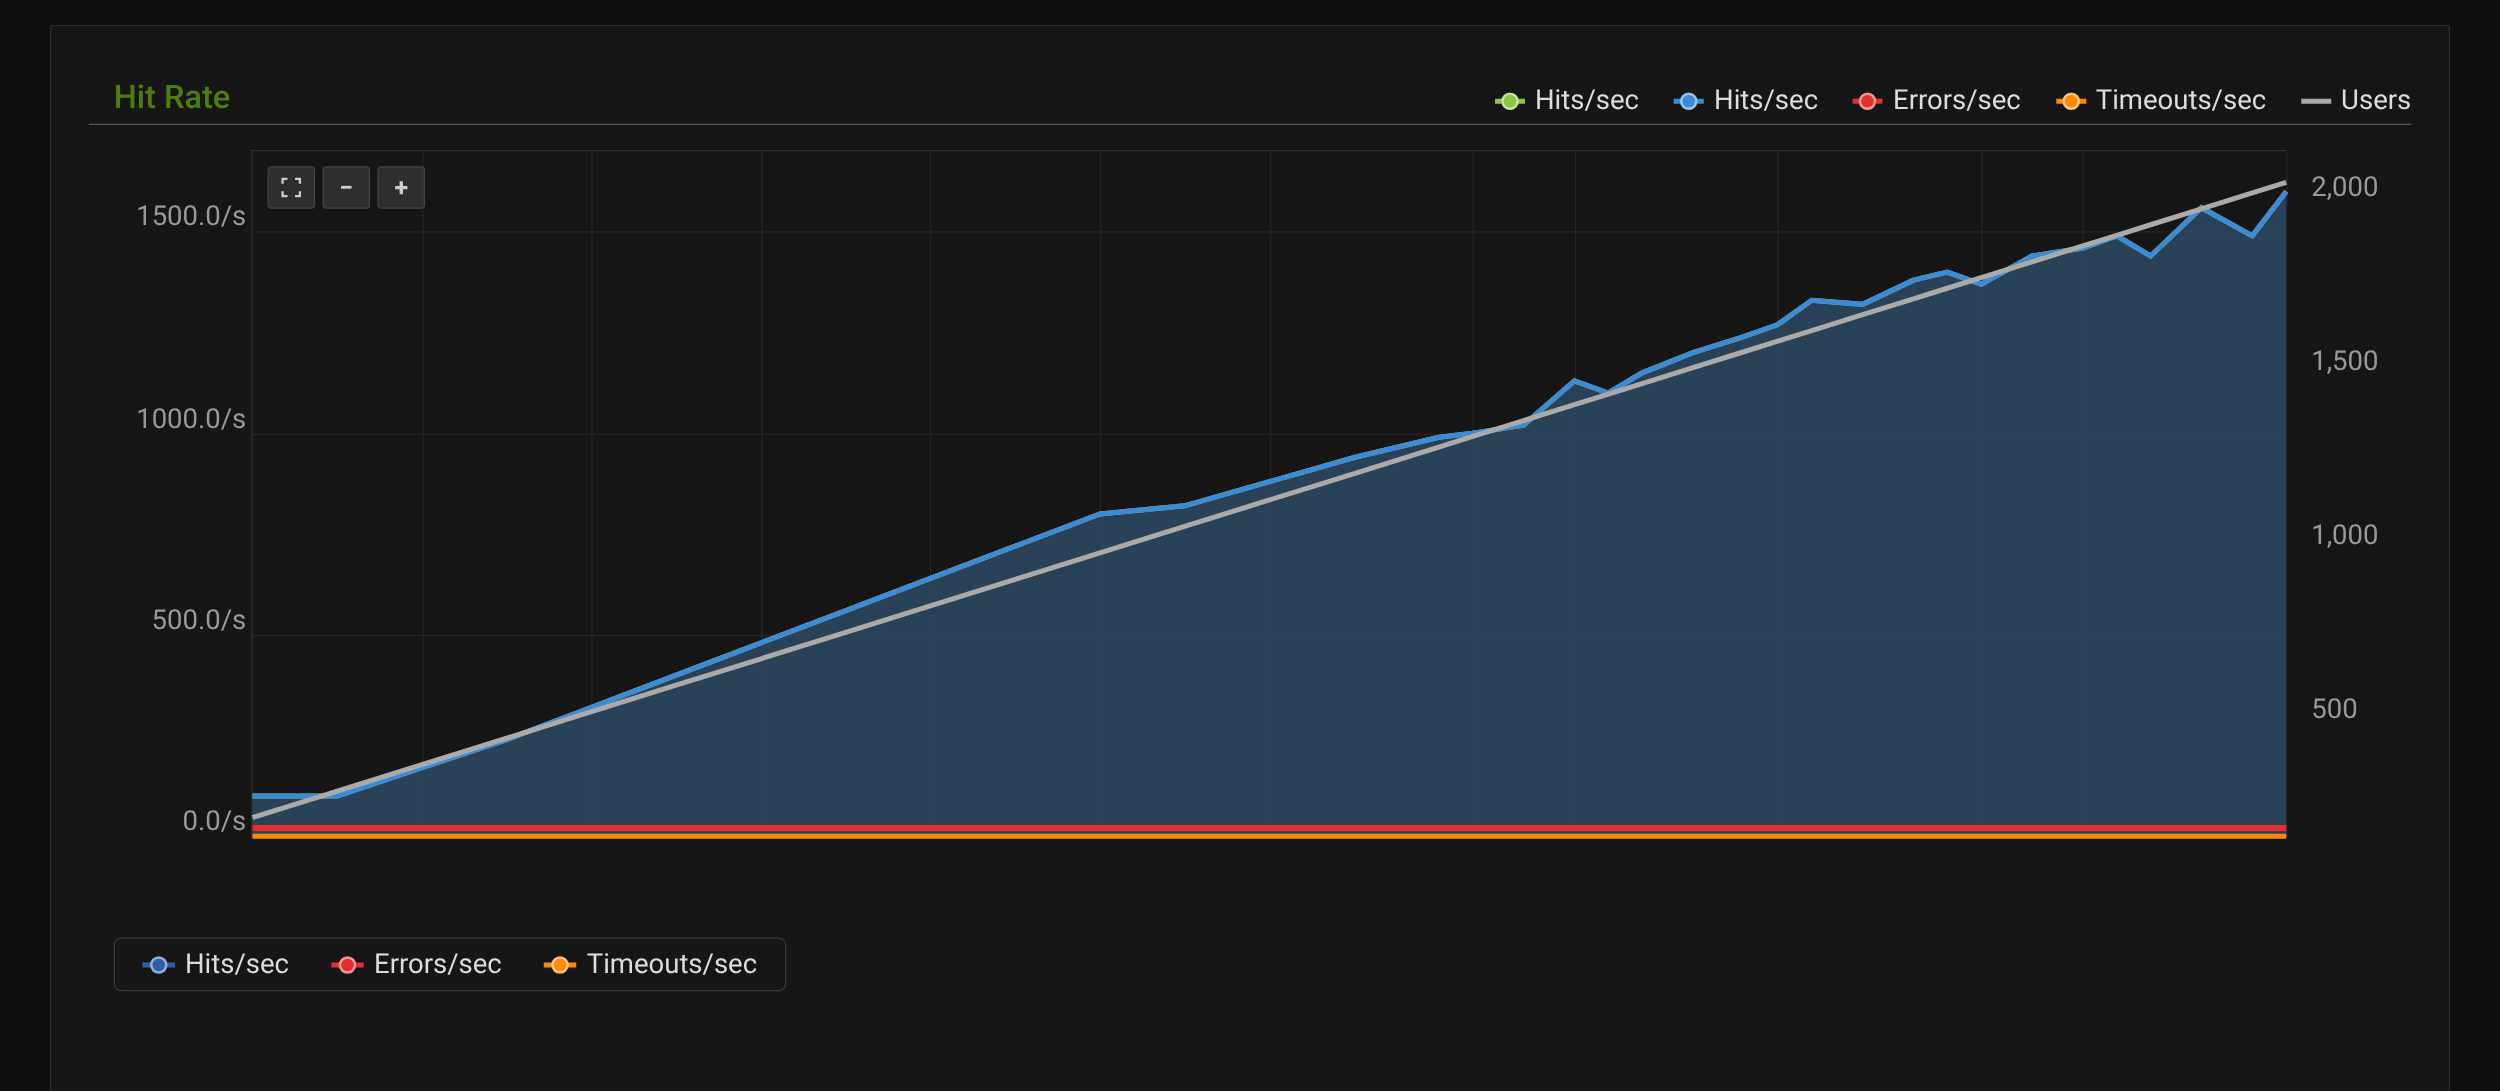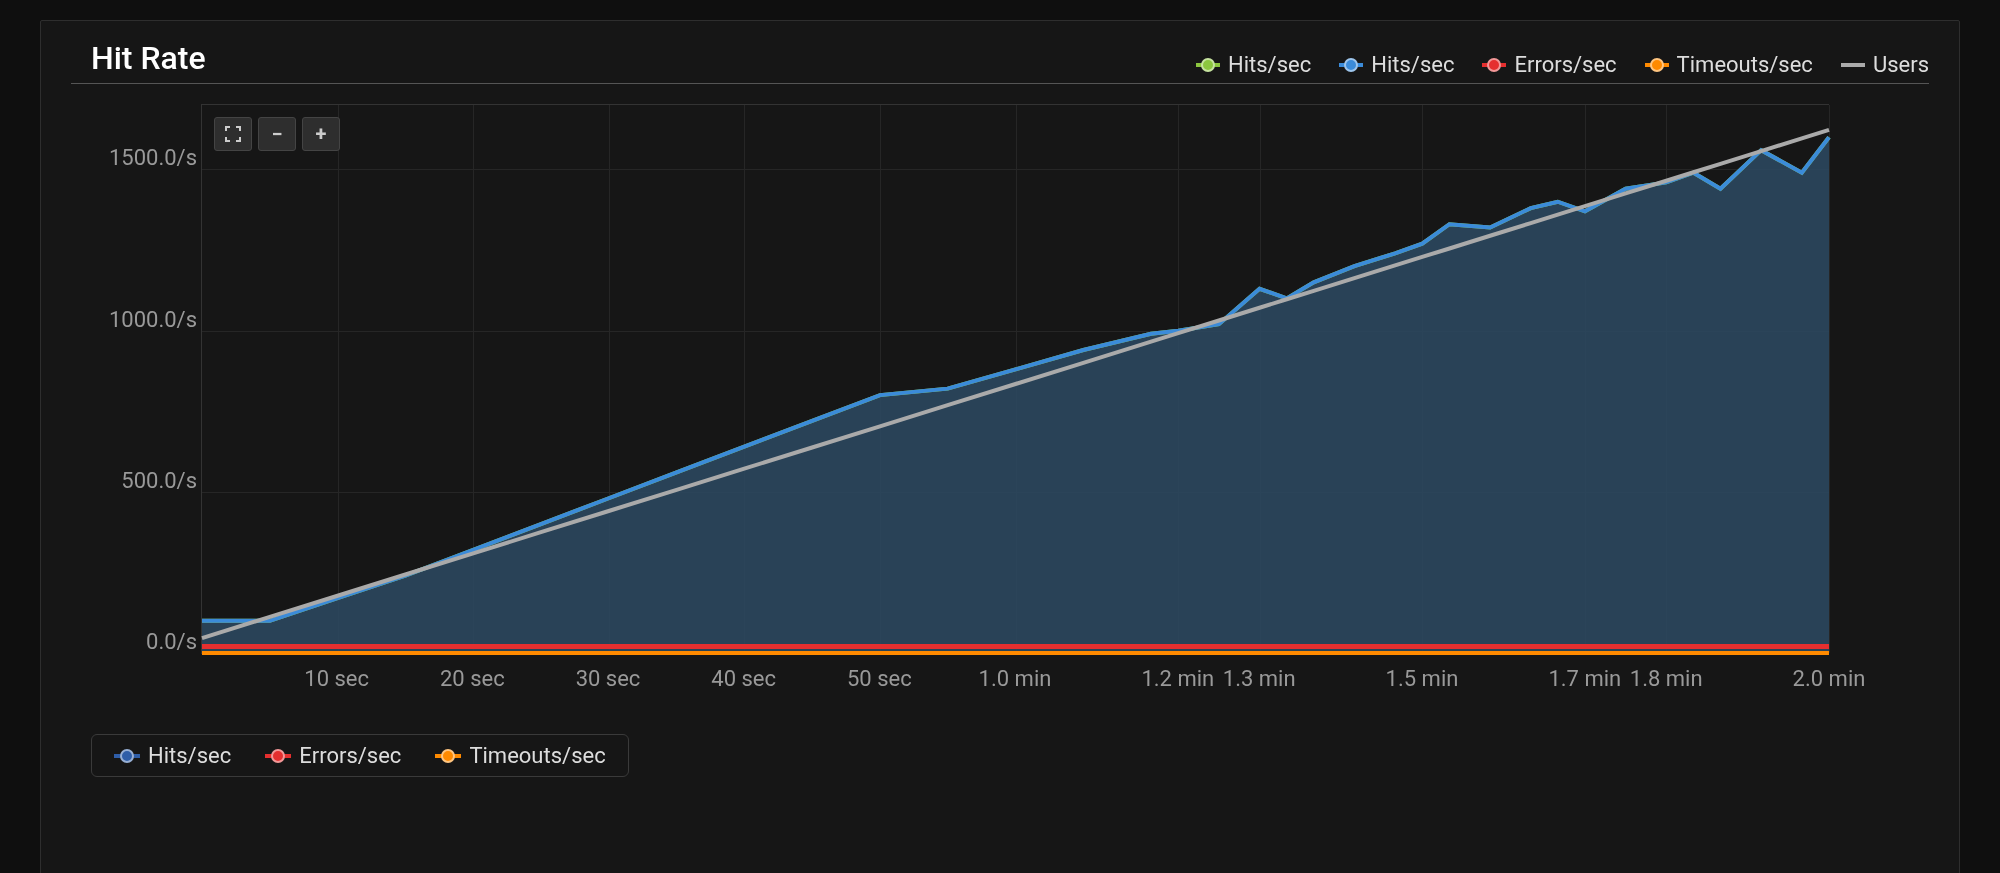--- a/index.html
+++ b/index.html
@@ -22,24 +22,25 @@
   }
   .header-row {
     display: flex;
     align-items: flex-end;
     justify-content: space-between;
     border-bottom: 1px solid #555;
     padding-bottom: 6px;
     margin-bottom: 10px;
   }
   .chart-title {
-    color: #ffffff;
-    font-size: 32px;
+    color: #4d7c0f;
+    font-size: 26px;
     font-weight: 500;
     padding-left: 20px;
+    margin-top: 24px;
   }
   .legend-top { display: flex; gap: 28px; align-items: center; }
   .legend-item { display: flex; align-items: center; gap: 8px; font-size: 22px; color: #ddd; }
   .swatch { display:inline-block; width: 24px; height: 4px; position: relative; }
   .swatch::after {
     content:""; position:absolute; left:50%; top:50%;
     width:10px; height:10px; border-radius:50%;
     transform: translate(-50%,-50%);
     background: inherit;
     border: 2px solid rgba(255,255,255,0.5);
@@ -142,20 +143,26 @@
       </div>
   </div>
 
   <div class="plot-wrap">
 
     <div class="y-axis-left" id="y-left" style="top: 7%; bottom: 40px;">
         <span>1500.0/s</span>
         <span>1000.0/s</span>
         <span>500.0/s</span>
         <span>0.0/s</span>
+      </div>
+    <div class="y-axis-right" id="y-right" style="top: 3%; bottom: 22%;">
+        <span>2,000</span>
+        <span>1,500</span>
+        <span>1,000</span>
+        <span>500</span>
       </div>
 
     <div class="plot-area" id="plot">
         <div class="grid-h" style="top: 11.7647%;"></div>
         <div class="grid-h" style="top: 41.1765%;"></div>
         <div class="grid-h" style="top: 70.5882%;"></div>
         <div class="grid-v" style="left: 100%;"></div>
         <div class="grid-v" style="left: 90%;"></div>
         <div class="grid-v" style="left: 85%;"></div>
         <div class="grid-v" style="left: 75%;"></div>
@@ -183,34 +190,20 @@
       <svg class="series" id="series-svg" preserveAspectRatio="none" viewBox="0 0 1000 1000">
           <path d="M0.0 941.2 L41.7 941.2 L83.3 900.0 L125.0 858.8 L166.7 811.8 L208.3 764.7 L250.0 717.6 L291.7 670.6 L333.3 623.5 L375.0 576.5 L416.7 529.4 L458.3 517.6 L500.0 482.4 L541.7 447.1 L583.3 417.6 L600.0 411.8 L625.0 400.0 L650.0 335.3 L666.7 352.9 L683.3 323.5 L708.3 294.1 L733.3 270.6 L750.0 252.9 L766.7 217.6 L791.7 223.5 L816.7 188.2 L833.3 176.5 L850.0 194.1 L875.0 152.9 L900.0 141.2 L916.7 123.5 L933.3 152.9 L958.3 82.4 L983.3 123.5 L1000.0 58.8 L1000 1000 L0 1000 Z" fill="#2d4a63" fill-opacity="0.85" stroke="none"></path>
           <path d="M0.0 941.2 L41.7 941.2 L83.3 900.0 L125.0 858.8 L166.7 811.8 L208.3 764.7 L250.0 717.6 L291.7 670.6 L333.3 623.5 L375.0 576.5 L416.7 529.4 L458.3 517.6 L500.0 482.4 L541.7 447.1 L583.3 417.6 L600.0 411.8 L625.0 400.0 L650.0 335.3 L666.7 352.9 L683.3 323.5 L708.3 294.1 L733.3 270.6 L750.0 252.9 L766.7 217.6 L791.7 223.5 L816.7 188.2 L833.3 176.5 L850.0 194.1 L875.0 152.9 L900.0 141.2 L916.7 123.5 L933.3 152.9 L958.3 82.4 L983.3 123.5 L1000.0 58.8 " fill="none" stroke="#8cc63f" stroke-width="4" vector-effect="non-scaling-stroke"></path>
           <path d="M0.0 941.2 L41.7 941.2 L83.3 900.0 L125.0 858.8 L166.7 811.8 L208.3 764.7 L250.0 717.6 L291.7 670.6 L333.3 623.5 L375.0 576.5 L416.7 529.4 L458.3 517.6 L500.0 482.4 L541.7 447.1 L583.3 417.6 L600.0 411.8 L625.0 400.0 L650.0 335.3 L666.7 352.9 L683.3 323.5 L708.3 294.1 L733.3 270.6 L750.0 252.9 L766.7 217.6 L791.7 223.5 L816.7 188.2 L833.3 176.5 L850.0 194.1 L875.0 152.9 L900.0 141.2 L916.7 123.5 L933.3 152.9 L958.3 82.4 L983.3 123.5 L1000.0 58.8 " fill="none" stroke="#3b8bd9" stroke-width="4" vector-effect="non-scaling-stroke"></path>
           <path d="M0.0 988.2 L41.7 988.2 L83.3 988.2 L125.0 988.2 L166.7 988.2 L208.3 988.2 L250.0 988.2 L291.7 988.2 L333.3 988.2 L375.0 988.2 L416.7 988.2 L458.3 988.2 L500.0 988.2 L541.7 988.2 L583.3 988.2 L600.0 988.2 L625.0 988.2 L650.0 988.2 L666.7 988.2 L683.3 988.2 L708.3 988.2 L733.3 988.2 L750.0 988.2 L766.7 988.2 L791.7 988.2 L816.7 988.2 L833.3 988.2 L850.0 988.2 L875.0 988.2 L900.0 988.2 L916.7 988.2 L933.3 988.2 L958.3 988.2 L983.3 988.2 L1000.0 988.2 " fill="none" stroke="#e52f2f" stroke-width="5" vector-effect="non-scaling-stroke"></path>
           <path d="M0.0 1000.0 L41.7 1000.0 L83.3 1000.0 L125.0 1000.0 L166.7 1000.0 L208.3 1000.0 L250.0 1000.0 L291.7 1000.0 L333.3 1000.0 L375.0 1000.0 L416.7 1000.0 L458.3 1000.0 L500.0 1000.0 L541.7 1000.0 L583.3 1000.0 L600.0 1000.0 L625.0 1000.0 L650.0 1000.0 L666.7 1000.0 L683.3 1000.0 L708.3 1000.0 L733.3 1000.0 L750.0 1000.0 L766.7 1000.0 L791.7 1000.0 L816.7 1000.0 L833.3 1000.0 L850.0 1000.0 L875.0 1000.0 L900.0 1000.0 L916.7 1000.0 L933.3 1000.0 L958.3 1000.0 L983.3 1000.0 L1000.0 1000.0 " fill="none" stroke="#ff8a00" stroke-width="4" vector-effect="non-scaling-stroke"></path>
           <path d="M0.0 972.7 L41.7 934.1 L83.3 895.5 L125.0 856.8 L166.7 818.2 L208.3 779.5 L250.0 740.9 L291.7 702.3 L333.3 663.6 L375.0 625.0 L416.7 586.4 L458.3 547.7 L500.0 509.1 L541.7 470.5 L583.3 431.8 L600.0 416.4 L625.0 393.2 L650.0 370.0 L666.7 354.5 L683.3 339.1 L708.3 315.9 L733.3 292.7 L750.0 277.3 L766.7 261.8 L791.7 238.6 L816.7 215.5 L833.3 200.0 L850.0 184.5 L875.0 161.4 L900.0 138.2 L916.7 122.7 L933.3 107.3 L958.3 84.1 L983.3 60.9 L1000.0 45.5 " fill="none" stroke="#aaaaaa" stroke-width="4" vector-effect="non-scaling-stroke"></path>
         </svg>
     </div>
 
-    <div class="x-axis" id="x-axis">
-        <span style="position: absolute; left: 8.33333%;">10 sec</span>
-        <span style="position: absolute; left: 16.6667%;">20 sec</span>
-        <span style="position: absolute; left: 25%;">30 sec</span>
-        <span style="position: absolute; left: 33.3333%;">40 sec</span>
-        <span style="position: absolute; left: 41.6667%;">50 sec</span>
-        <span style="position: absolute; left: 50%;">1.0 min</span>
-        <span style="position: absolute; left: 60%;">1.2 min</span>
-        <span style="position: absolute; left: 65%;">1.3 min</span>
-        <span style="position: absolute; left: 75%;">1.5 min</span>
-        <span style="position: absolute; left: 85%;">1.7 min</span>
-        <span style="position: absolute; left: 90%;">1.8 min</span>
-        <span style="position: absolute; left: 100%;">2.0 min</span>
-      </div>
   </div>
 
   <div class="step-legend-wrap">
     <div class="step-legend" id="step-legend">
         <div class="legend-item">
           <span class="swatch sw-blue-dk"></span>
           <span>Hits/sec</span>
         </div>
         <div class="legend-item">
           <span class="swatch sw-red"></span>

